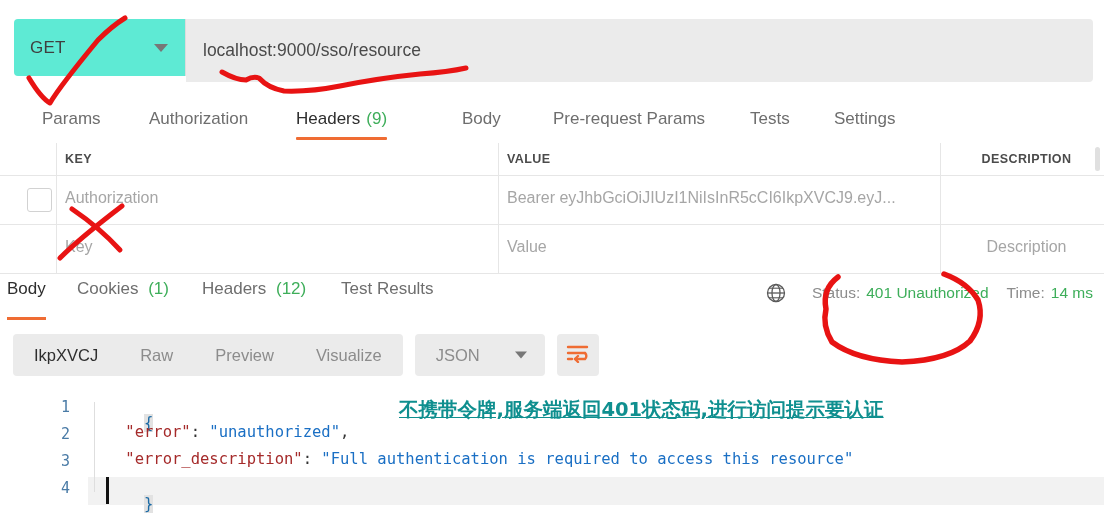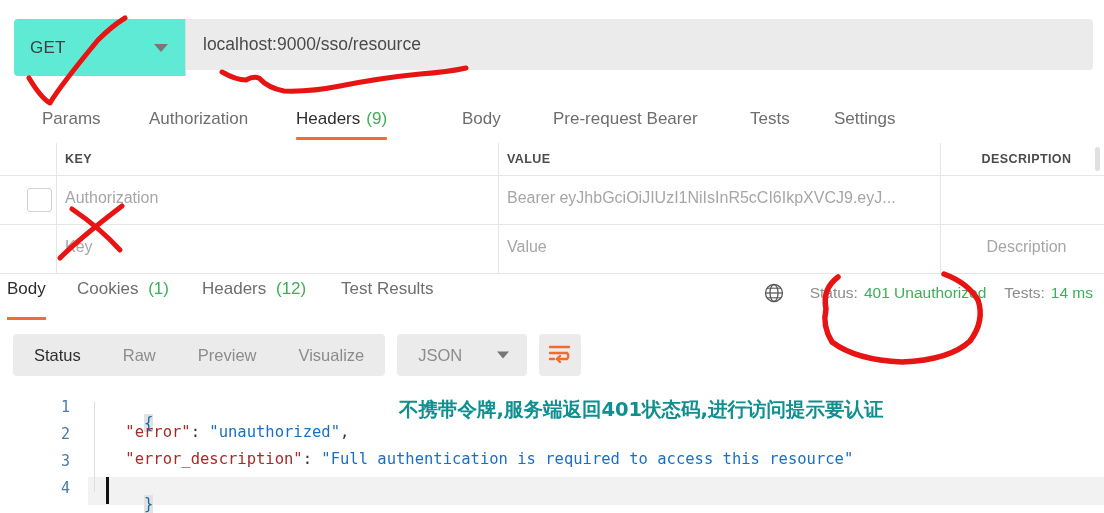--- a/index.html
+++ b/index.html
@@ -19,21 +19,21 @@
     display:flex; align-items:center; padding:0 16px; position:relative;
   }
   .method-label { font-size:17px; color:#3f3f3f; letter-spacing:.2px; }
   .method-caret {
     position:absolute; right:17px; top:50%; transform:translateY(-50%);
     width:0;height:0;border-left:7px solid transparent;border-right:7px solid transparent;
     border-top:8px solid #777;
   }
   .method-divider { width:1px; background:#dcdcdc; height:57px; }
   .url-box {
-    flex:1; height:51px; background:#ebebeb; border-radius:0 4px 4px 0;
+    flex:1; height:63px; background:#ebebeb; border-radius:0 4px 4px 0;
     display:flex; align-items:center; padding-left:17px;
   }
   .url-text { font-size:17.5px; color:#4a4a4a; }
 
   
   .req-tabs { position:absolute; left:0; top:102px; width:1104px; height:41px; }
   .req-tab {
     position:absolute; top:0; height:41px; display:flex; align-items:flex-start;
     padding-top:7px; font-size:17px; color:#6e6e6e; white-space:nowrap; cursor:pointer;margin-left:28px;
   }
@@ -119,21 +119,21 @@
   .v { color:#1a6fc4; }
   .p { color:#333; }
   .brace { color:#1b6aa5; background:#e2e2e2; }
   .l4bg { position:absolute; left:88px; top:26px; width:1016px; height:28px; background:#f2f2f2; }
   .caretbar { position:absolute; width:3px; height:27px; background:#111; }
   .cursorline { position:absolute; left:94px; top:0; width:1px; background:#dedede; }
 
   
   .cn-note {
     position:absolute; left:399px; top:396px; font-size:19.5px; color:#0f8f8f;
-    font-weight:bold; font-family:"DejaVu Sans", sans-serif; white-space:nowrap;
+    font-weight:bold; font-family:"DejaVu Sans", sans-serif; white-space:nowrap;text-decoration:underline;
   }
 
   
   .ink { position:absolute; left:0; top:0; width:1104px; height:513px; pointer-events:none; }
 </style>
 </head>
 <body>
 
 <div id="app">
 
@@ -160,21 +160,21 @@
     <div class="req-tab active" style="left:268px;">
       <span>Headers</span>
       <span class="cnt">(9)</span>
       <span class="ul"></span>
     </div>
     <div class="req-tab" style="left:434px;">
       <span>Body</span>
 
     </div>
     <div class="req-tab" style="left:525px;">
-      <span>Pre-request Bearer</span>
+      <span>Pre-request Params</span>
 
     </div>
     <div class="req-tab" style="left:722px;">
       <span>Tests</span>
 
     </div>
     <div class="req-tab" style="left:806px;">
       <span>Settings</span>
 
     </div>
@@ -263,27 +263,27 @@
         <circle cx="10" cy="10" r="8.5" fill="none" stroke="#5a5a5a" stroke-width="1.3"></circle>
         <ellipse cx="10" cy="10" rx="4" ry="8.5" fill="none" stroke="#5a5a5a" stroke-width="1.3"></ellipse>
         <line x1="1.5" y1="10" x2="18.5" y2="10" stroke="#5a5a5a" stroke-width="1.3"></line>
         <line x1="3" y1="5.2" x2="17" y2="5.2" stroke="#5a5a5a" stroke-width="1.1"></line>
         <line x1="3" y1="14.8" x2="17" y2="14.8" stroke="#5a5a5a" stroke-width="1.1"></line>
       </svg>
     </span>
     <span class="lbl-grey">Status:</span>
     <span class="val-green">401 Unauthorized</span>
     <span class="gap"></span>
-    <span class="lbl-grey">Tests:</span>
+    <span class="lbl-grey">Time:</span>
     <span class="val-green">14 ms</span>
   </div>
 
   <div class="fmtbar">
     <div class="seg">
-      <div class="seg-item active">Status</div>
+      <div class="seg-item active">IkpXVCJ</div>
       <div class="seg-item">Raw</div>
       <div class="seg-item">Preview</div>
       <div class="seg-item">Visualize</div>
     </div>
     <div class="seg seg2">
       <div class="seg-item">JSON</div>
       <span class="caret"></span>
     </div>
     <div class="wrapbtn">
       <span>

